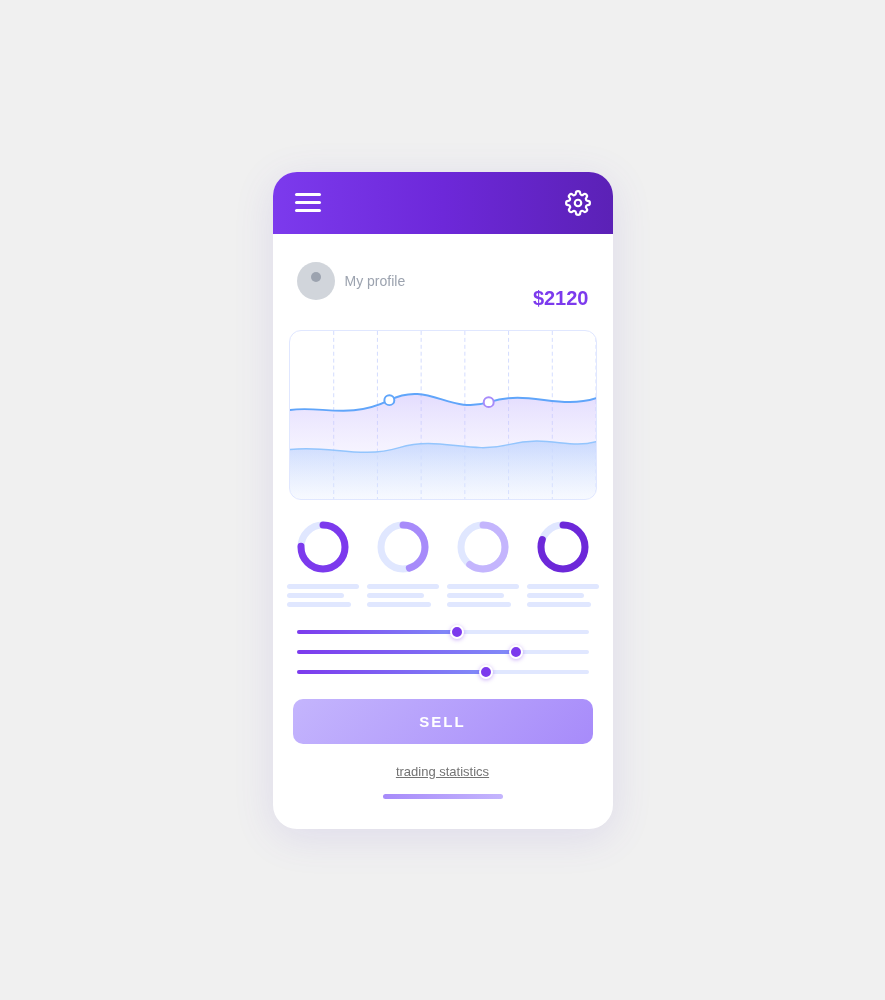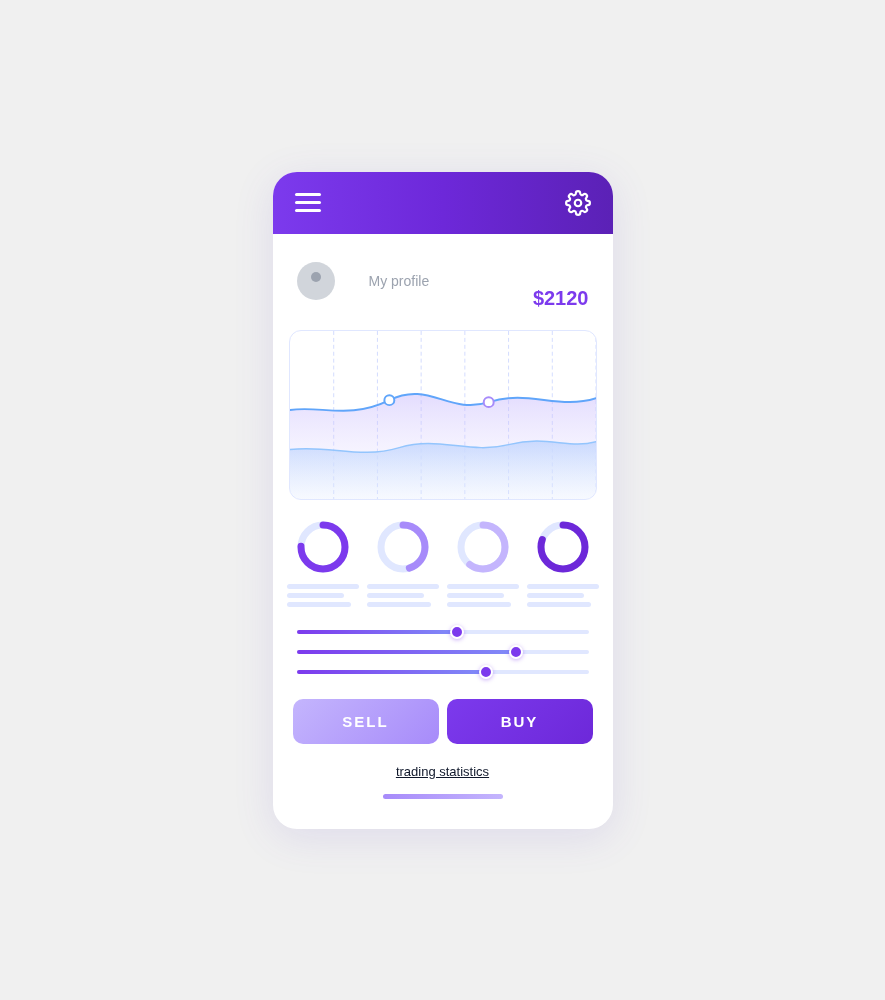--- a/index.html
+++ b/index.html
@@ -69,21 +69,20 @@
       display: flex;
       align-items: center;
       justify-content: center;
       overflow: hidden;
     }
     .avatar svg { width: 28px; height: 28px; }
     .profile-name {
       color: #9ca3af;
       font-size: 14px;
       font-weight: 500;
-      margin-left: 24px;
     }
     .balance {
       color: #7c3aed;
       font-size: 20px;
       font-weight: 700;
       margin-top: 35px;
     }
 
     
     .chart-area {
@@ -208,21 +207,21 @@
       letter-spacing: 2px;
       cursor: pointer;
     }
 
     
     .stats-link-row {
       text-align: center;
       padding: 4px 0 14px;
     }
     .stats-link {
-      color: #0f172a;
+      color: #737373;
       font-size: 13px;
       text-decoration: underline;
       cursor: pointer;
     }
 
     
     .bottom-bar {
       margin: 0 auto 16px;
       width: 120px;
       height: 5px;
@@ -378,21 +377,20 @@
       <div class="slider-track">
         <div class="slider-fill" style="width:65%"></div>
         <div class="slider-thumb" style="left:65%"></div>
       </div>
     </div>
 
   </div>
 
   <div class="buttons-row">
     <button class="btn-sell">SELL</button>
-    <button class="btn-buy">BUY</button>
   </div>
 
   <div class="stats-link-row">
     <span class="stats-link">trading statistics</span>
   </div>
 
   <div style="display:flex;justify-content:center;padding-bottom:14px;">
     <div class="bottom-bar"></div>
   </div>
 

